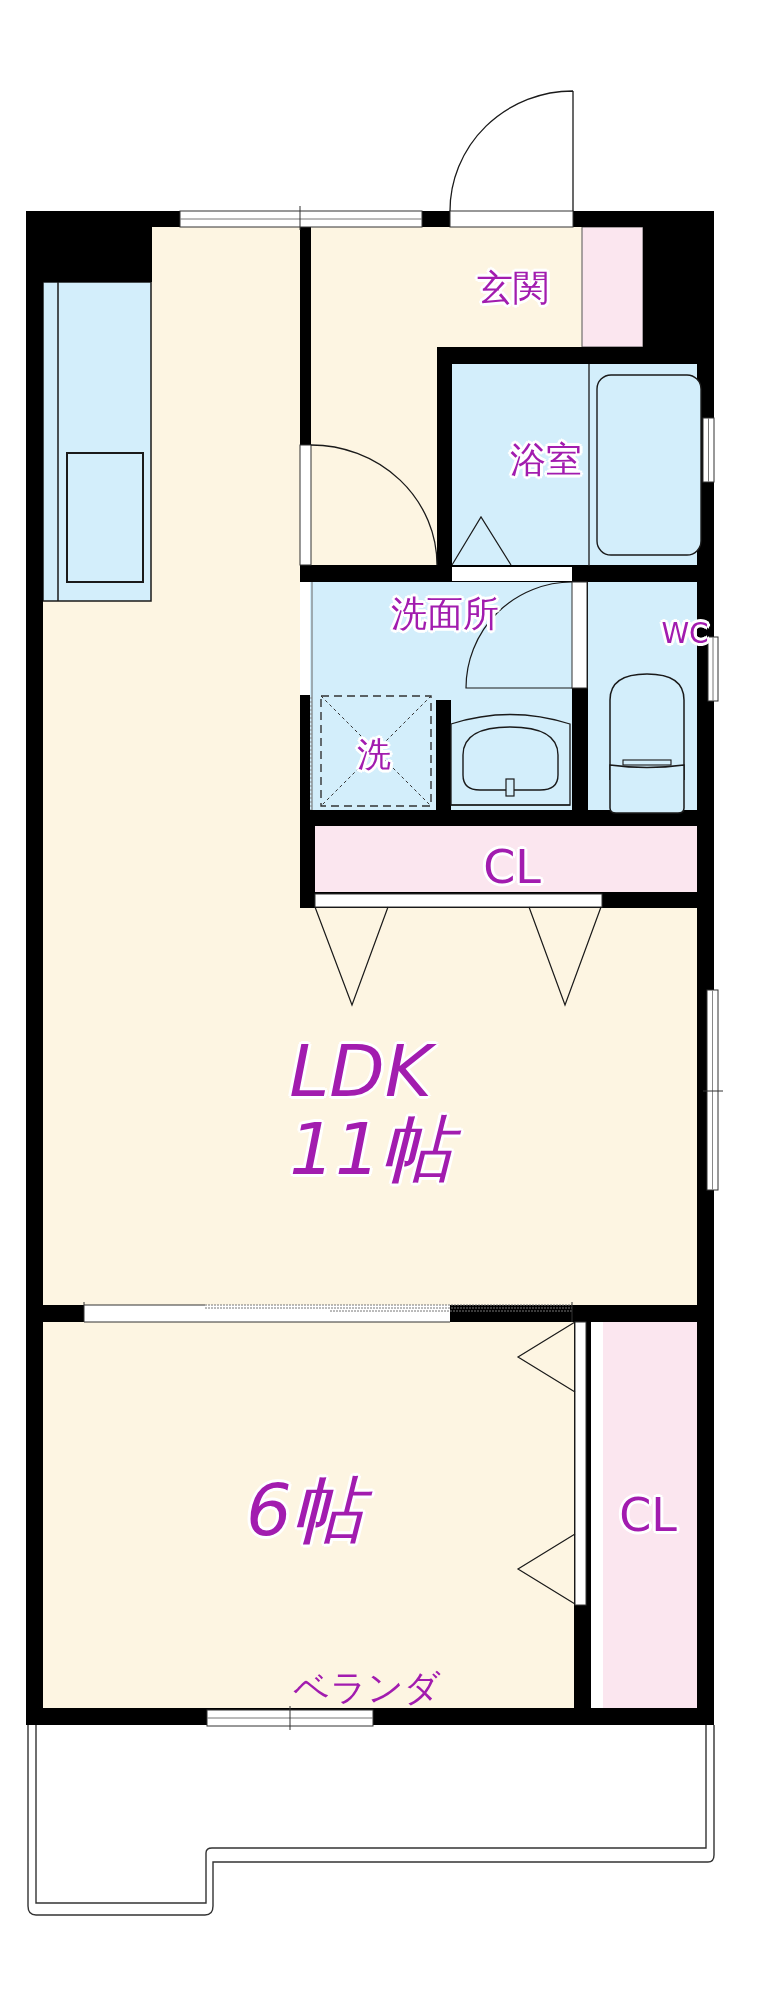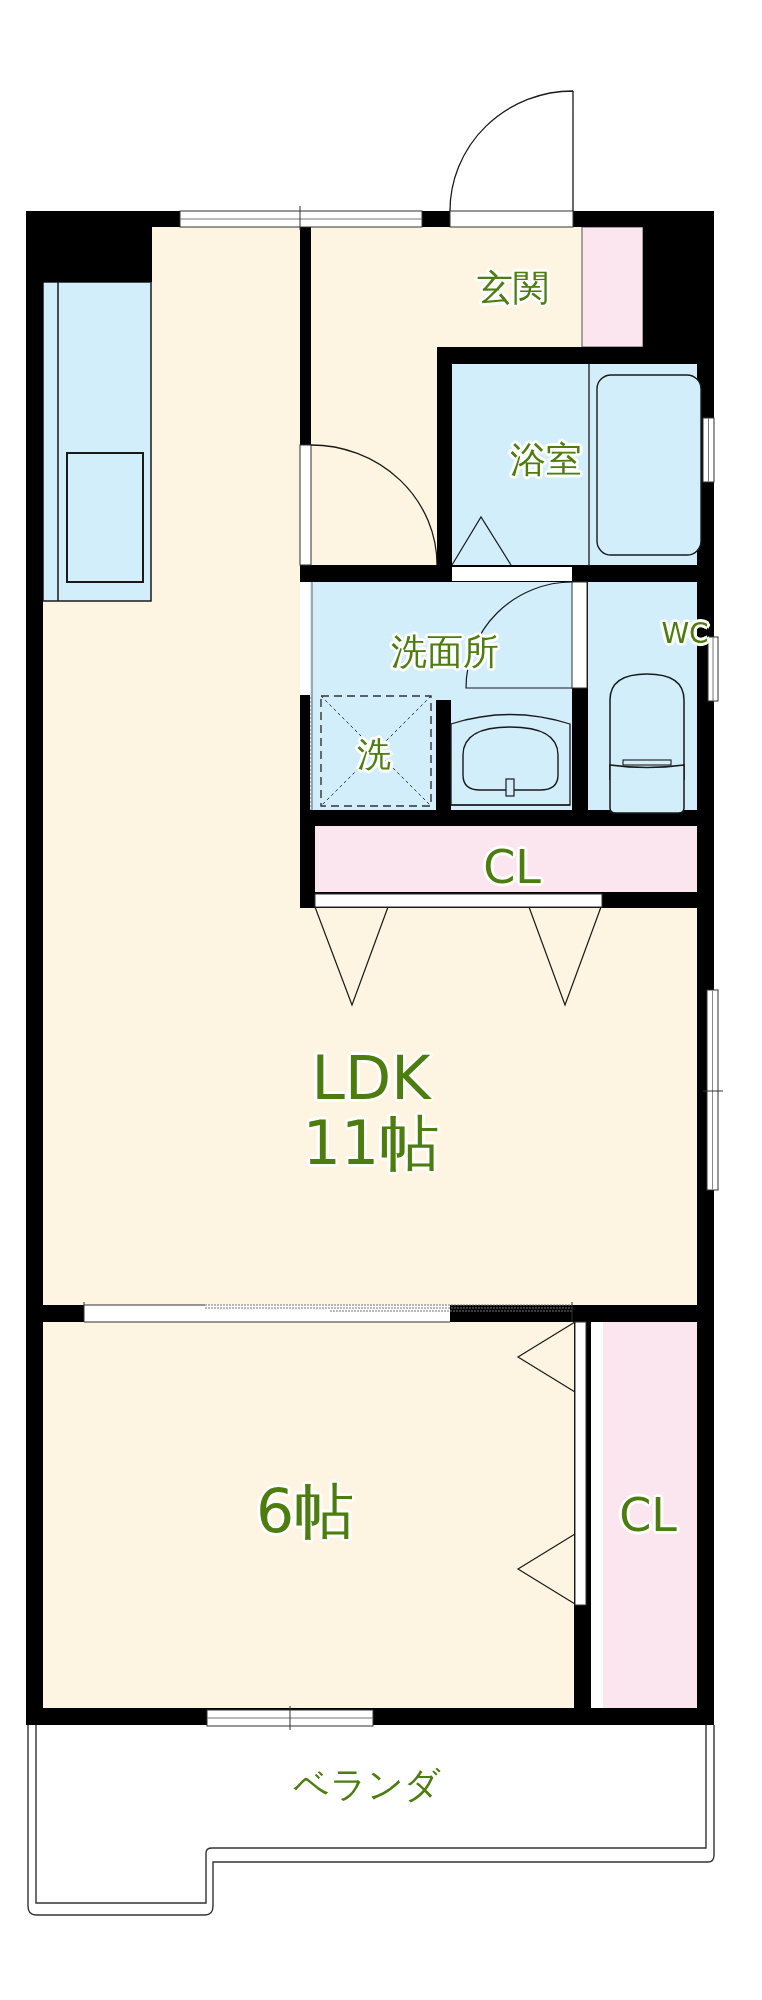--- a/index.html
+++ b/index.html
@@ -1,31 +1,30 @@
 <!DOCTYPE html>
 <html><head>
 <meta charset="utf-8">
 <style>
   html, body { margin: 0; padding: 0; background: #ffffff; }
   #stage { position: relative; width: 762px; height: 2000px; background: #ffffff; overflow: hidden; }
   svg.plan { position: absolute; left: 0; top: 0; }
   .label {
     position: absolute;
     font-family: "DejaVu Sans", "Liberation Sans", sans-serif;
-    color: #4d7c0f;
-    text-align: center;
+    color: #a21caf;
     line-height: 1;
     white-space: nowrap;
     transform: translate(-50%, -50%);
     text-shadow:
       2px 0 0 #fff, -2px 0 0 #fff, 0 2px 0 #fff, 0 -2px 0 #fff,
       2px 2px 0 #fff, -2px -2px 0 #fff, 2px -2px 0 #fff, -2px 2px 0 #fff,
       3px 0 0 #fff, -3px 0 0 #fff, 0 3px 0 #fff, 0 -3px 0 #fff;
   }
-  .label.big { font-size: 60px; line-height: 1.08; }
+  .label.big { font-size: 72px; line-height: 1.08; font-style: italic; }
   .label.mid { font-size: 46px; }
   .label.med { font-size: 36px; }
   .label.small { font-size: 34px; }
   .label.balcony { font-size: 36px; text-shadow: none; }
   .label .line { display: block; }
 </style>
 </head>
 <body>
 
 <div id="stage">
@@ -181,31 +180,31 @@
     </g>
 
     <g>
       <path d="M28,1725 L28,1906 Q28,1915 36,1915 L205,1915 Q213,1915 213,1906 L213,1862 L708,1862 Q714,1862 714,1855 L714,1725" fill="none" stroke="#333" stroke-width="1.4"></path>
       <path d="M36,1725 L36,1903 L206,1903 L206,1853 Q206,1848 212,1848 L706,1848 L706,1725" fill="none" stroke="#333" stroke-width="1.4"></path>
     </g>
   </svg>
 
   <div class="label med" style="left:513px; top:288px;">玄関</div>
   <div class="label med" style="left:546px; top:460px;">浴室</div>
-  <div class="label med" style="left:445px; top:652px;">洗面所</div>
+  <div class="label med" style="left:445px; top:614px;">洗面所</div>
   <div class="label small" style="left:374px; top:754px;">洗</div>
   <div class="label mid" style="left:648px; top:634px; font-size:28px;margin-left:37px;">WC</div>
   <div class="label mid" style="left:512px; top:867px;">CL</div>
 
   <div class="label big" style="left:371px; top:1111px;">
     <span class="line">LDK</span>
     <span class="line">11帖</span>
   </div>
 
   <div class="label big" style="left:305px; top:1511px;">
     <span class="line">6帖</span>
   </div>
 
   <div class="label mid" style="left:648px; top:1515px;">CL</div>
 
-  <div class="label balcony" style="left:367px; top:1785px;">ベランダ</div>
+  <div class="label balcony" style="left:367px; top:1688px;">ベランダ</div>
 
 </div>
 
 </body></html>

